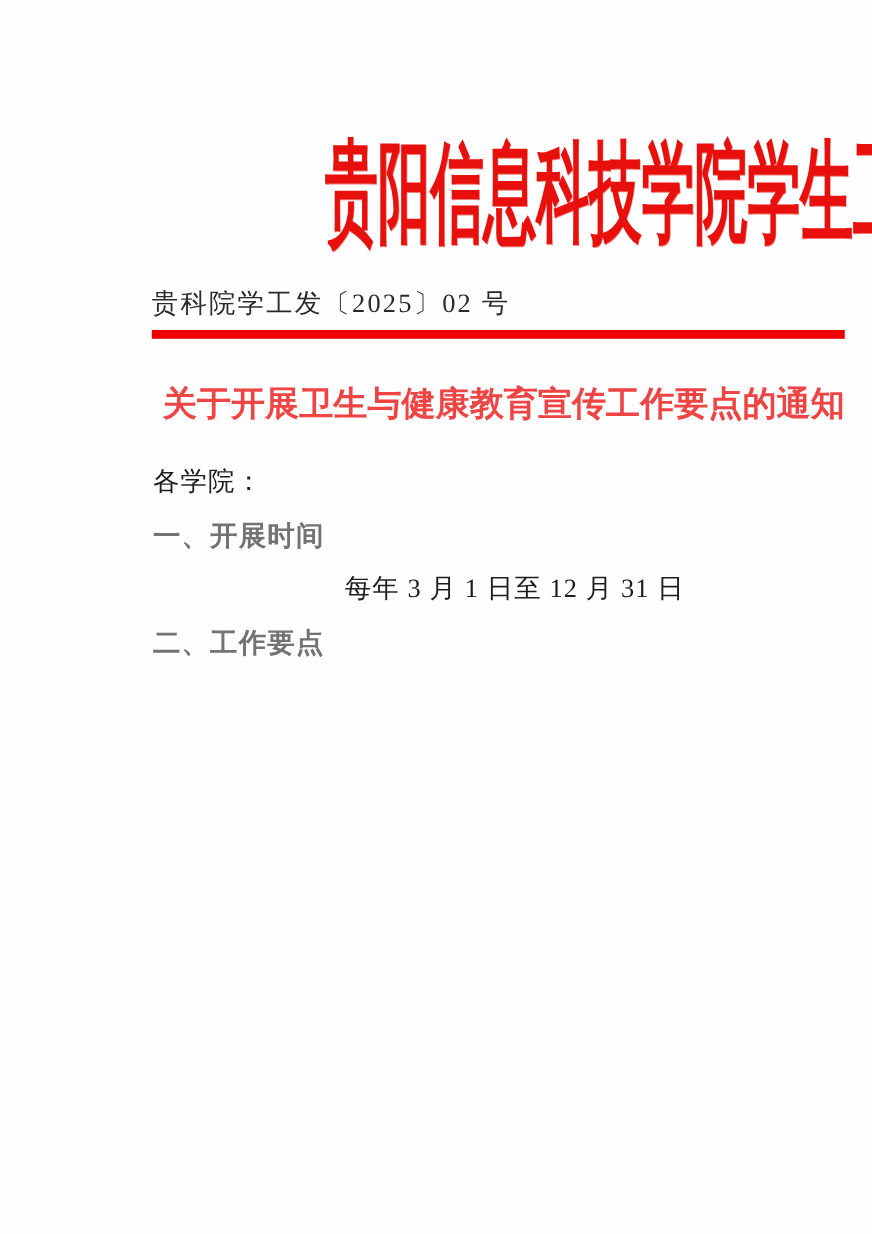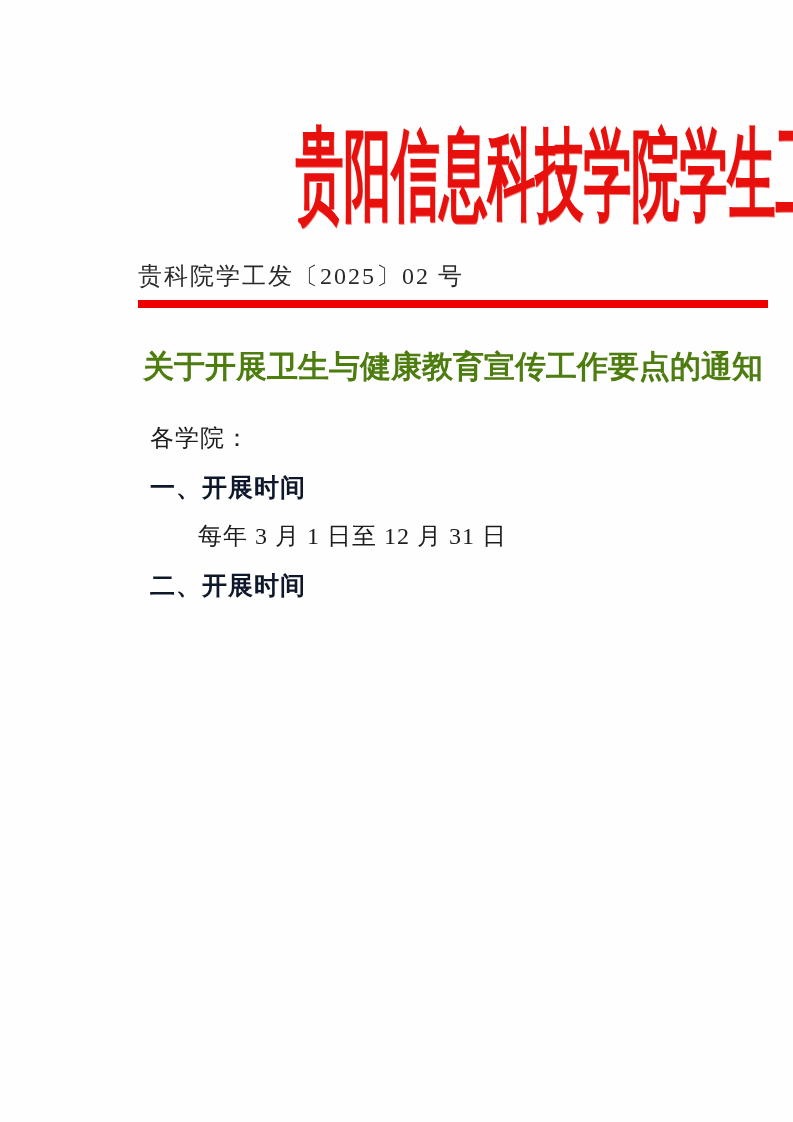--- a/index.html
+++ b/index.html
@@ -44,49 +44,49 @@
   .red-rule {
     position: absolute;
     top: 300px; left: 0;
     width: 630px; height: 8px;
     background: var(--rule-red, #ee0000);
   }
   .doc-title {
     position: absolute;
     top: 346px; left: 0; width: 100%;
     margin: 0;
-    text-align: center;
+    text-align: right;
     font-family: "Liberation Sans", "DejaVu Sans", sans-serif;
     font-size: 31px;
     font-weight: bold;
     letter-spacing: 0px;
     white-space: nowrap;
-    color: #4d7c0f;
+    color: #ef4444;
   }
   .body-text {
     position: absolute;
-    top: 414px; left: 12px;
+    top: 414px; left: 1px;
     width: 610px;
     font-size: 24px;
     line-height: 49px;
     letter-spacing: 1px;
   }
   .body-text p { margin: 0; }
   .salutation { text-align: left; }
   .para {
     text-align: justify;
     text-indent: 2em;
   }
   .sec-heading {
     font-family: "Liberation Sans", "DejaVu Sans", sans-serif;
     font-weight: bold;
     font-size: 25px;
-    color: #0f172a;
+    color: #737373;
   }
-  .sec-body { text-indent: 2em; }
+  .sec-body { text-indent: 2em; text-align: center; }
 </style>
 </head>
 <body>
 
 <div class="page">
   <div class="content">
 
     <div class="red-head">贵阳信息科技学院学生工作处</div>
 
     <div class="doc-no">贵科院学工发〔2025〕02 号</div>
@@ -96,17 +96,17 @@
     <h1 class="doc-title">关于开展卫生与健康教育宣传工作要点的通知</h1>
 
     <div class="body-text">
       <p class="salutation">各学院：</p>
 
 
       <p class="sec-heading">一、开展时间</p>
 
       <p class="sec-body">每年 3 月 1 日至 12 月 31 日</p>
 
-      <p class="sec-heading">二、开展时间</p>
+      <p class="sec-heading">二、工作要点</p>
     </div>
 
   </div>
 </div>
 
 </body></html>

